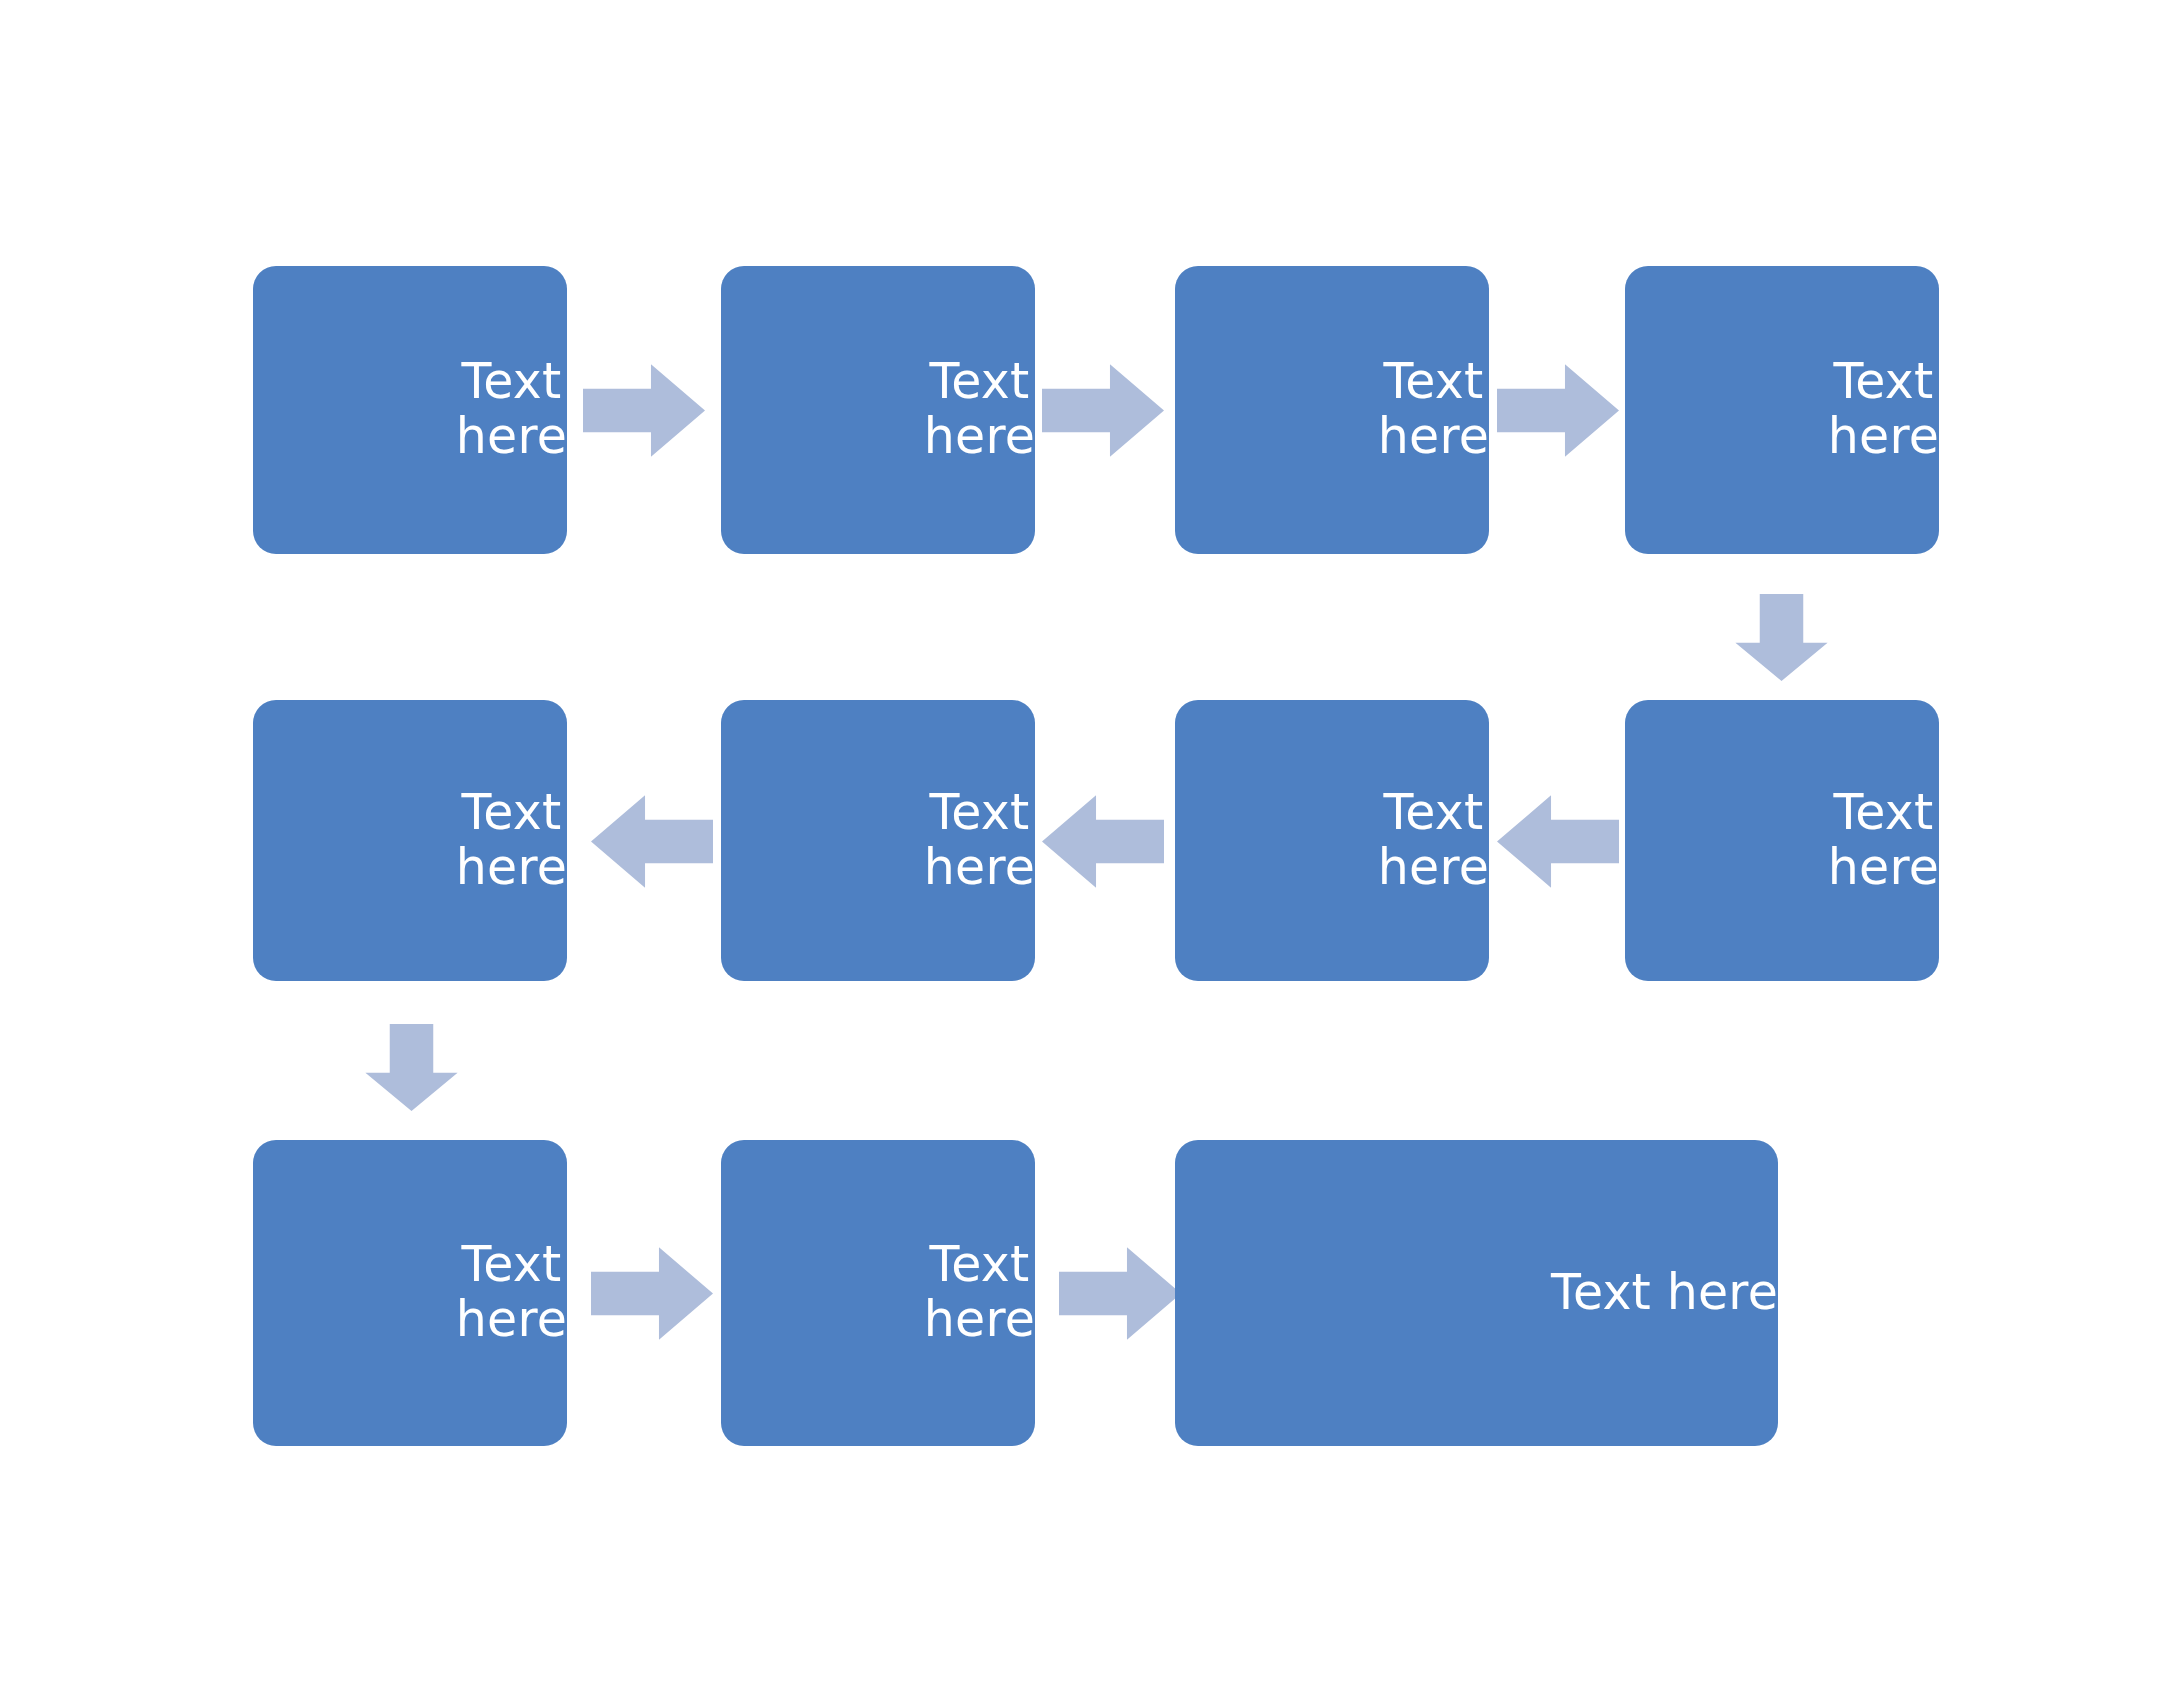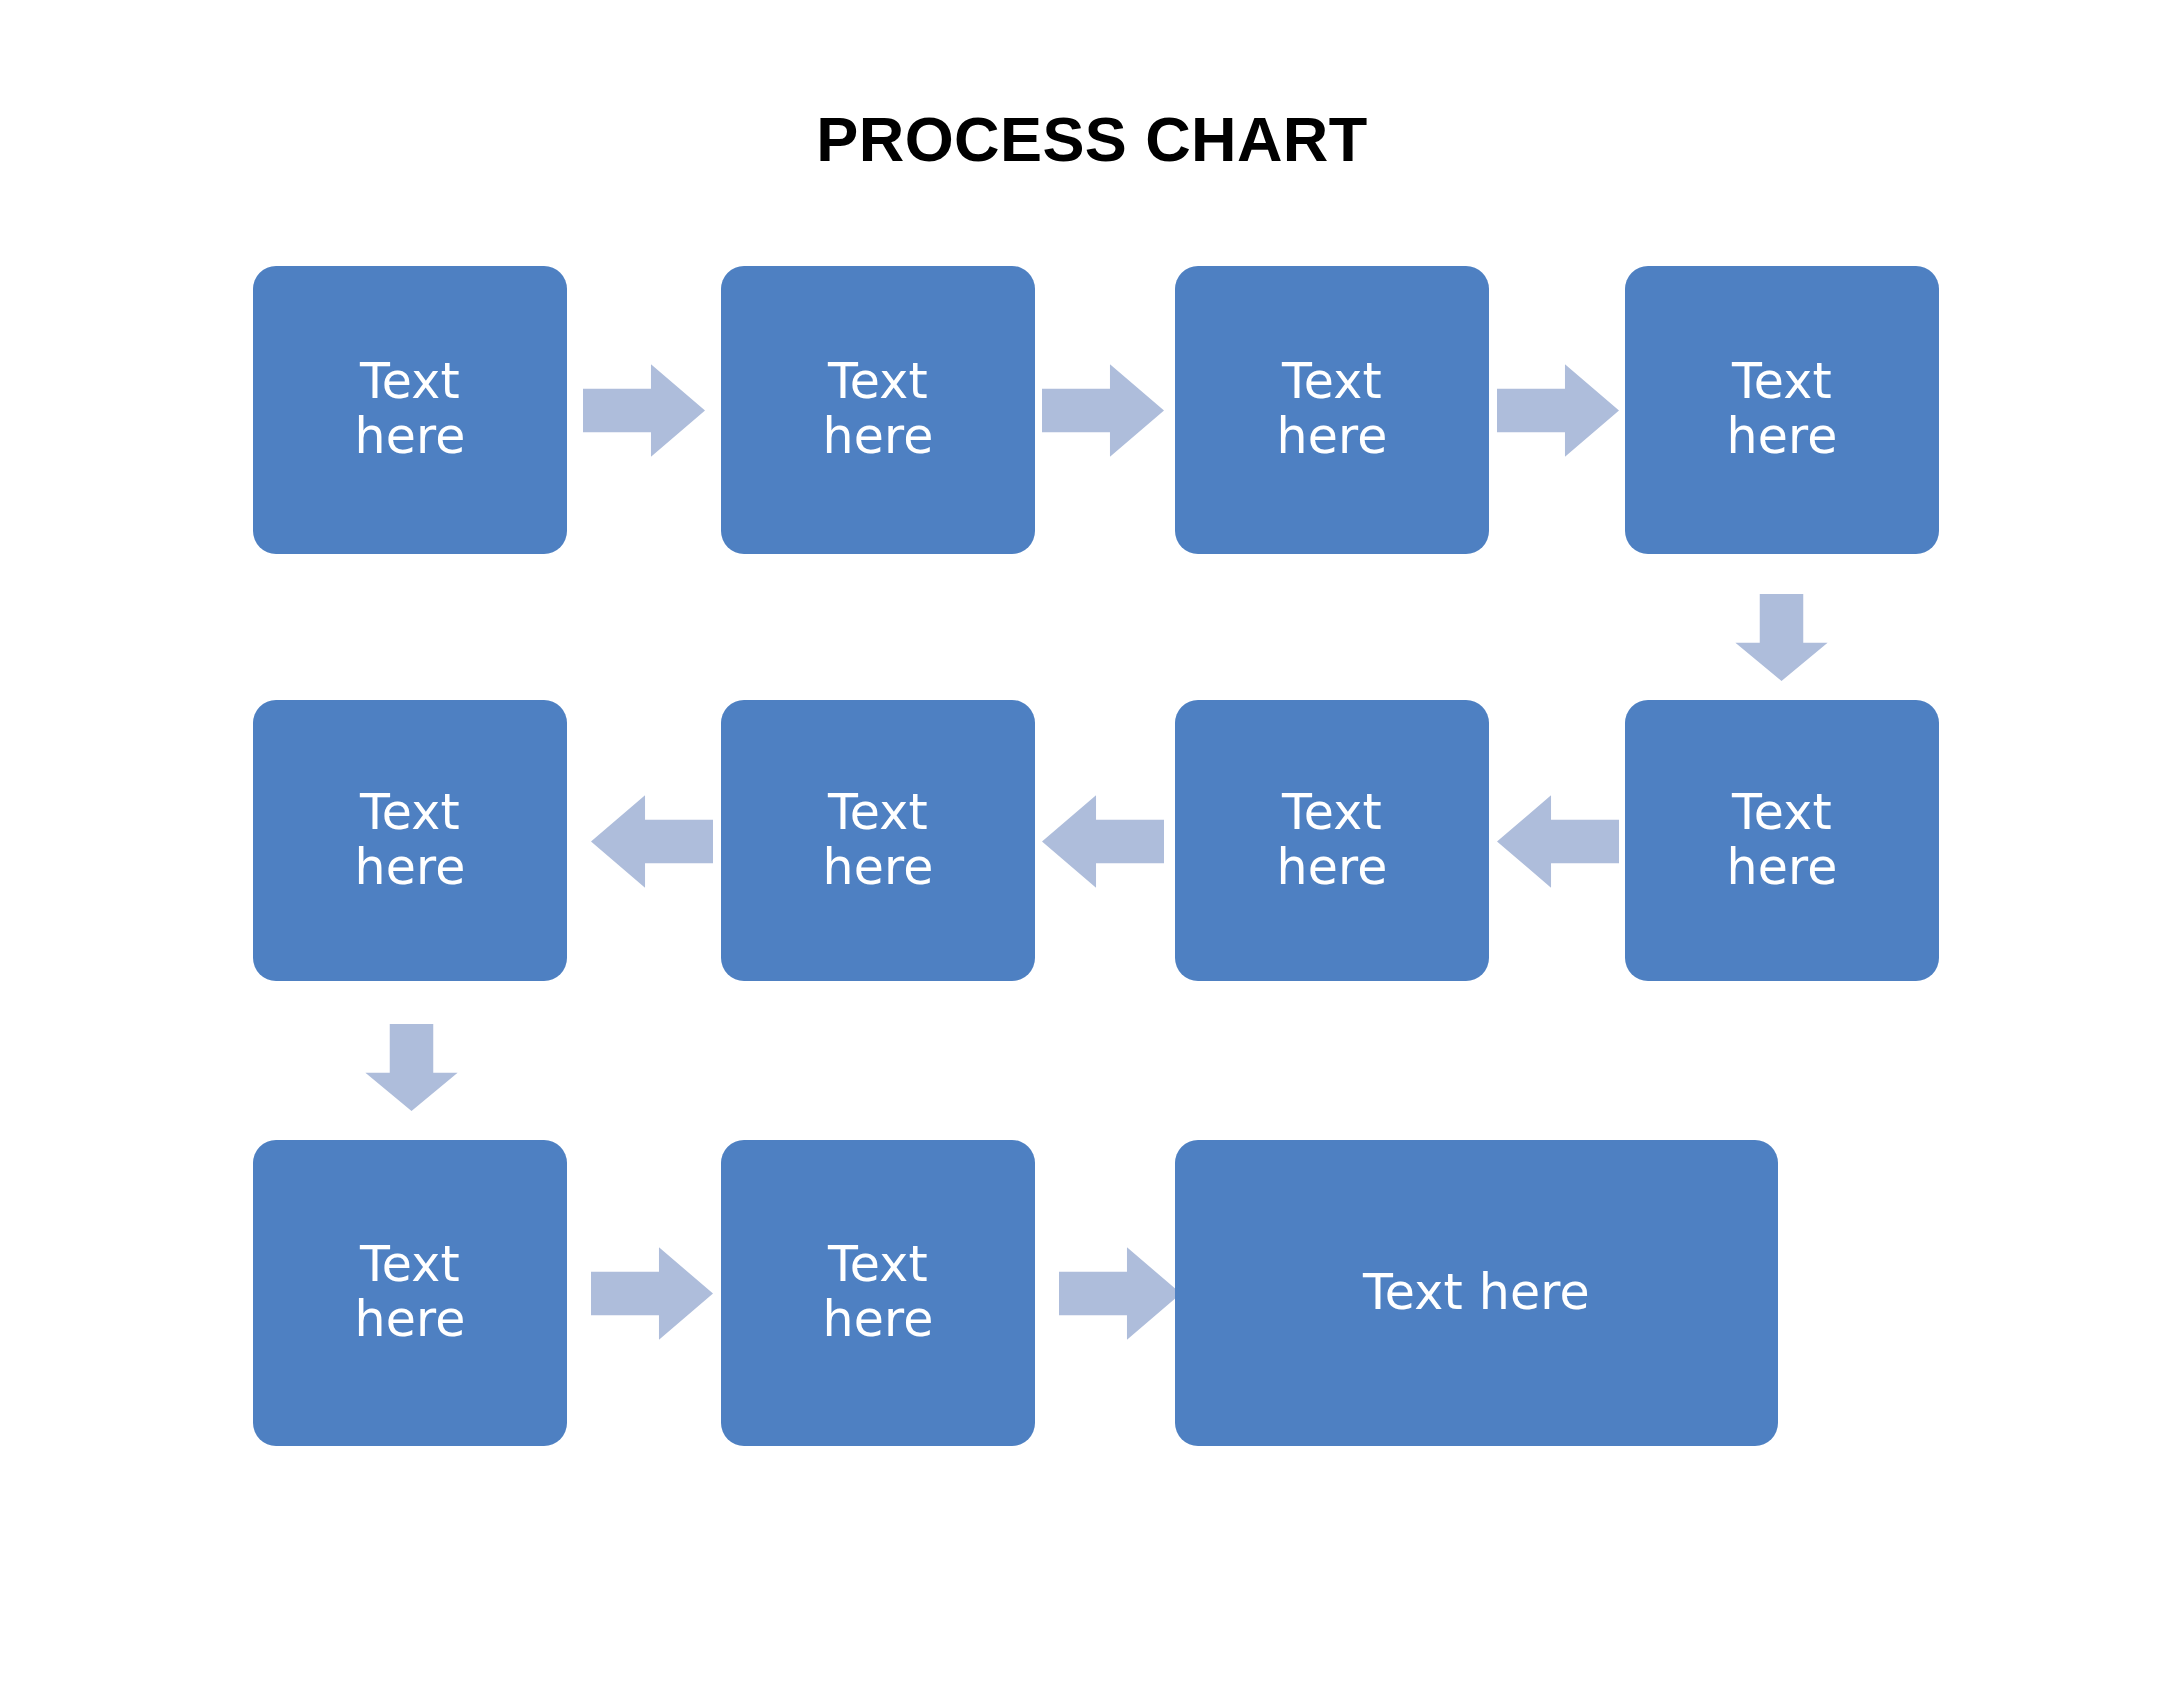--- a/index.html
+++ b/index.html
@@ -34,21 +34,21 @@
     color: #000000;
     white-space: nowrap;
   }
 
   .process-box {
     position: absolute;
     background: #4E80C2;
     border-radius: 23px;
     display: flex;
     align-items: center;
-    justify-content: center;
+    justify-content: flex-end;
     box-sizing: border-box;
   }
 
   .box-label {
     color: #FFFFFF;
     font-family: "DejaVu Sans", sans-serif;
     font-weight: 400;
     font-size: 49px;
     line-height: 1.12;
     text-align: center;
@@ -63,21 +63,20 @@
   .arrow {
     position: absolute;
   }
   .arrow svg { display: block; }
 </style>
 </head>
 <body>
 
 <div id="canvas">
 
-  <div class="chart-title">PROCESS CHART</div>
 
   <div class="process-box" style="left:253px; top:266px; width:314px; height:288px;">
     <span class="box-label">Text
 here</span>
   </div>
 
   <div class="arrow" style="left:583px; top:364px; width:122px; height:93px;">
     <svg width="122" height="93" viewBox="0 0 140 106" xmlns="http://www.w3.org/2000/svg">
       <polygon points="0,28 78,28 78,0 140,53 78,106 78,78 0,78" fill="#AEBDDB"></polygon>
     </svg>

